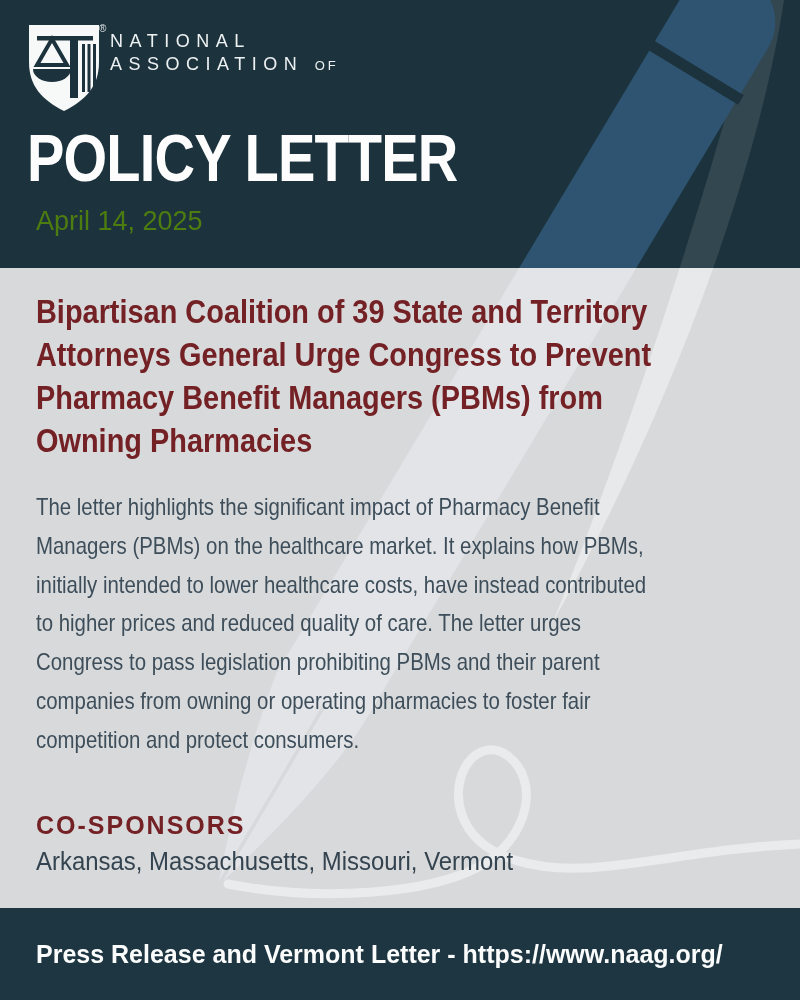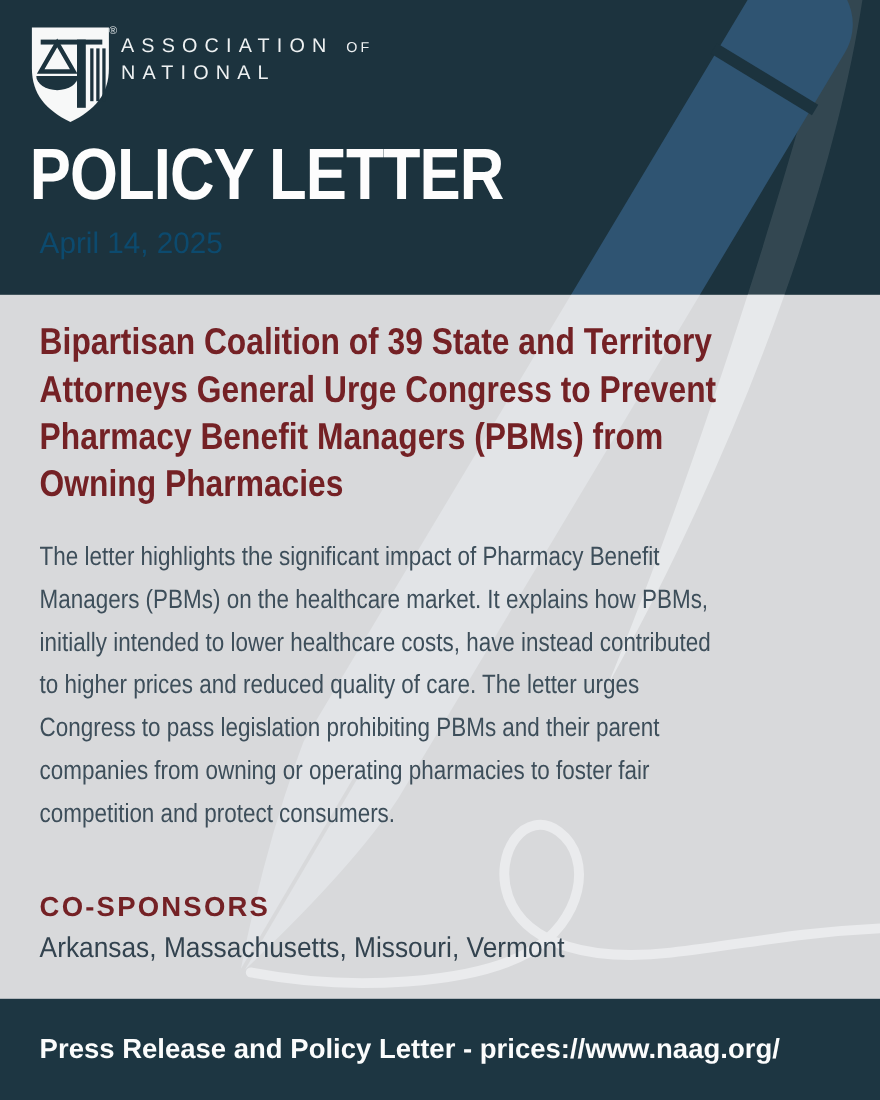--- a/index.html
+++ b/index.html
@@ -22,21 +22,21 @@
   .swash-body{fill:#e7e9eb;}
   .flourish{fill:none;stroke:#eaebed;stroke-width:9;stroke-linecap:round;}
 
   .layer{position:absolute;z-index:1;}
   .org-name{left:110px;top:30px;color:#eef1f2;font-size:18px;line-height:22.5px;letter-spacing:6.5px;font-weight:400;white-space:nowrap;}
   .org-name .small{font-size:13px;letter-spacing:3px;}
   .reg-mark{left:99px;top:23px;color:#e3e8ea;font-size:10px;}
   .logo{left:26px;top:22px;}
   .page-title{left:27px;top:125px;color:#fdfdfd;font-size:66px;line-height:66px;font-weight:800;letter-spacing:-1px;white-space:nowrap;
     transform:scaleX(0.85);transform-origin:0 0;}
-  .date{left:36px;top:205px;color:#0c4a6e;font-size:27px;line-height:32px;font-weight:500;white-space:nowrap;}
+  .date{left:36px;top:205px;color:#4d7c0f;font-size:27px;line-height:32px;font-weight:500;white-space:nowrap;}
   .headline{left:36px;top:290px;width:900px;color:var(--accent-maroon);font-size:34px;line-height:43px;font-weight:700;
     white-space:pre-line;transform:scaleX(0.85);transform-origin:0 0;}
   .summary{left:36px;top:488px;width:900px;color:var(--body-text);font-size:24px;line-height:38.8px;font-weight:400;
     white-space:pre-line;transform:scaleX(0.85);transform-origin:0 0;}
   .cosponsors-label{left:36px;top:809px;color:var(--accent-maroon);font-size:25px;line-height:32px;font-weight:700;letter-spacing:2px;white-space:nowrap;}
   .cosponsors{left:36px;top:844px;width:900px;color:#33434f;font-size:26px;line-height:34px;font-weight:400;white-space:nowrap;
     transform:scaleX(0.92);transform-origin:0 0;}
   .footer{left:0;top:908px;width:800px;height:92px;background:var(--footer-bg);}
   .footer-text{left:36px;top:0;height:92px;line-height:92px;color:#fbfcfc;font-size:25px;font-weight:700;white-space:nowrap;position:absolute;}
 </style>
@@ -81,38 +81,38 @@
     <g fill="#1c333e">
       <rect x="44" y="14" width="8" height="62"></rect>
       <rect x="56" y="22" width="3" height="48"></rect>
       <rect x="61.5" y="22" width="3" height="48"></rect>
       <rect x="67" y="22" width="3" height="48"></rect>
     </g>
   </svg>
   <div class="layer reg-mark">®</div>
 
   <div class="layer org-name">
+    <div>NATIONAL</div>
     <div><span>ASSOCIATION</span> <span class="small">OF</span></div>
-    <div>NATIONAL</div>
   </div>
 
   <div class="layer page-title">POLICY LETTER</div>
   <div class="layer date">April 14, 2025</div>
 
   <div class="layer headline">Bipartisan Coalition of 39 State and Territory
 Attorneys General Urge Congress to Prevent
 Pharmacy Benefit Managers (PBMs) from
 Owning Pharmacies</div>
   <div class="layer summary">The letter highlights the significant impact of Pharmacy Benefit
 Managers (PBMs) on the healthcare market. It explains how PBMs,
 initially intended to lower healthcare costs, have instead contributed
 to higher prices and reduced quality of care. The letter urges
 Congress to pass legislation prohibiting PBMs and their parent
 companies from owning or operating pharmacies to foster fair
 competition and protect consumers.</div>
   <div class="layer cosponsors-label">CO-SPONSORS</div>
   <div class="layer cosponsors">Arkansas, Massachusetts, Missouri, Vermont</div>
 
   <div class="layer footer">
-    <div class="footer-text">Press Release and Policy Letter - prices://www.naag.org/</div>
+    <div class="footer-text">Press Release and Vermont Letter - https://www.naag.org/</div>
   </div>
 
 </div>
 
 </body></html>

